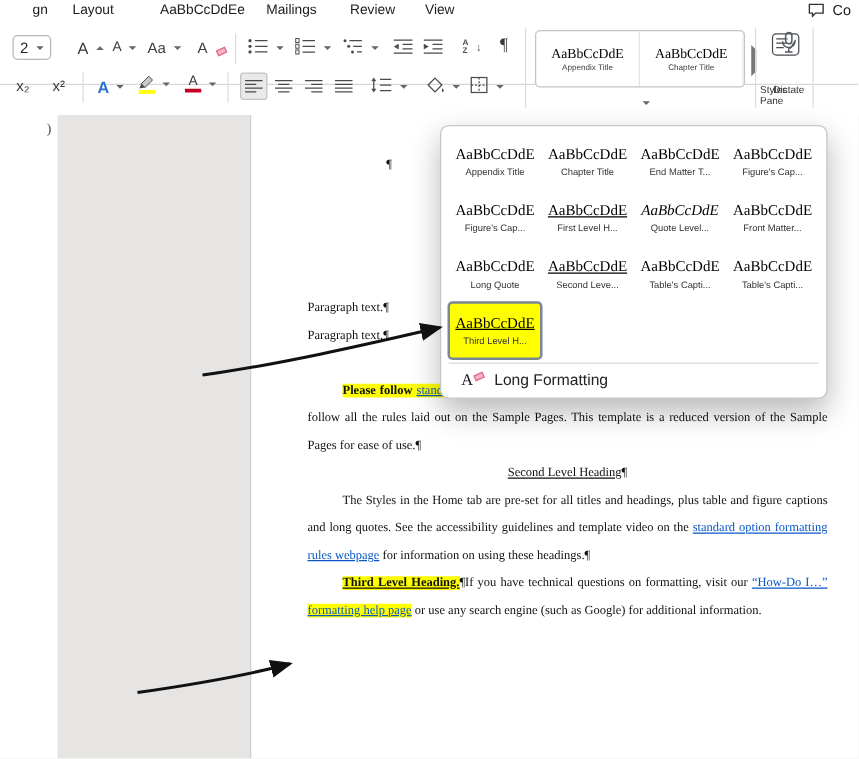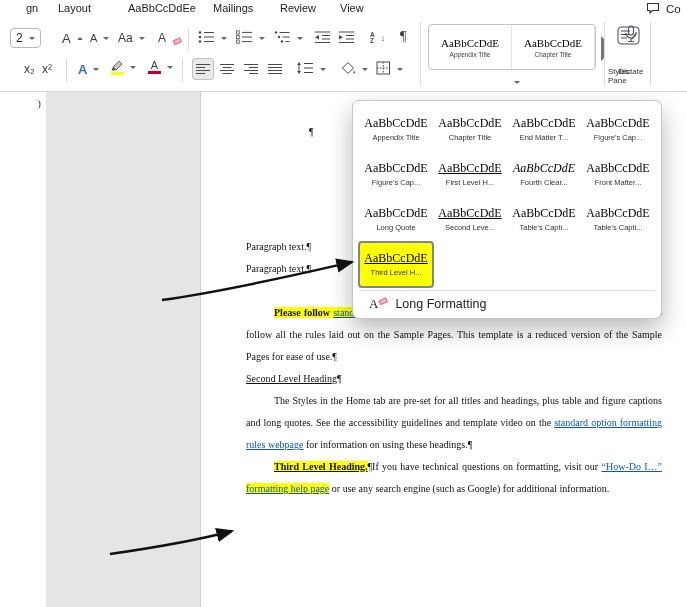--- a/index.html
+++ b/index.html
@@ -1,20 +1,20 @@
 <!DOCTYPE html>
 <html><head>
 <meta charset="utf-8">
 <style>
   * { margin:0; padding:0; box-sizing:border-box; }
   body { font-family:"Liberation Sans", sans-serif; background:#fff; }
   .app { position:relative; width:687px; height:607px; background:#fff; overflow:hidden; }
 
   
-  .ribbon { position:absolute; top:0; left:0; right:0; height:92px; background:#fff;
+  .ribbon { position:absolute; top:0; left:0; right:0; height:68px; background:#fff;
             border-bottom:1px solid #d8d8d8; z-index:10; }
   .tab { position:absolute; top:2px; font-size:11px; color:#1c1c1c; cursor:default; }
   .btn { position:absolute; display:flex; align-items:center; gap:6px; color:#3a3a3a;
          font-size:12px; height:22px; }
   .vsep { position:absolute; width:1px; background:#ddd; }
   .td { width:0; height:0; border-left:3px solid transparent; border-right:3px solid transparent;
         border-top:3.5px solid #666; }
   .tu { width:0; height:0; border-left:3px solid transparent; border-right:3px solid transparent;
         border-bottom:3.5px solid #666; }
   .tr { width:0; height:0; border-top:4px solid transparent; border-bottom:4px solid transparent;
@@ -54,21 +54,21 @@
   .ptop { position:absolute; left:108px; top:34px; font-family:"Liberation Serif", serif;
           font-size:10px; color:#111; }
   .doc { position:absolute; left:45px; top:144px; width:416px;
          font-family:"Liberation Serif", serif; font-size:10px; line-height:22px; color:#101010;
          text-align:justify; }
   .doc p { margin:0; }
   .ptext { margin-left:57px; text-align:left; }
   .m2 { margin-top:45px; }
   .h1 { text-align:center; margin-right:50px; }
   .bodyp { margin-top:3px; }
-  .h2h { margin-top:10px; text-align:left; }
+  .h2h { margin-top:10px; text-align:center; }
   .p3 { margin-top:4px; }
   .ind { text-indent:28px; }
   .hl { background:#ffff00; }
   .b { font-weight:bold;margin-top:16px; }
   .ul { text-decoration:underline; }
   .lnk { color:#0957c3; text-decoration:underline; }
 
   
   .sgrid { position:absolute; left:352px; top:100px; width:310px; background:#fff;
            border:1px solid #c6c6c6; border-radius:7px; box-shadow:0 10px 24px rgba(0,0,0,.28);
@@ -179,21 +179,21 @@
       <span class="az">
           <b>A</b>
           <b>Z</b>
         </span>
       <span class="sarrow">↓</span>
     </span>
     <span class="btn" style="left:400px;top:26px">
       <span class="pil">¶</span>
     </span>
 
-    <span class="btn" style="left:24px;top:58px">
+    <span class="btn" style="left:13px;top:58px">
       <span>x₂</span>
     </span>
     <span class="btn" style="left:42px;top:58px">
       <span>x²</span>
     </span>
     <span class="vsep" style="left:66px;top:58px;height:24px"></span>
     <span class="btn" style="left:78px;top:58px">
       <span class="fx">A</span>
       <span class="td"></span>
     </span>
@@ -341,21 +341,21 @@
       <div class="cell">
           <span class="smp">AaBbCcDdE</span>
           <span class="lbl">Figure's Cap...</span>
         </div>
       <div class="cell">
           <span class="smp ul">AaBbCcDdE</span>
           <span class="lbl">First Level H...</span>
         </div>
       <div class="cell">
           <span class="smp i">AaBbCcDdE</span>
-          <span class="lbl">Fourth Clear...</span>
+          <span class="lbl">Quote Level...</span>
         </div>
       <div class="cell">
           <span class="smp">AaBbCcDdE</span>
           <span class="lbl">Front Matter...</span>
         </div>
       <div class="cell">
           <span class="smp">AaBbCcDdE</span>
           <span class="lbl">Long Quote</span>
         </div>
       <div class="cell">

